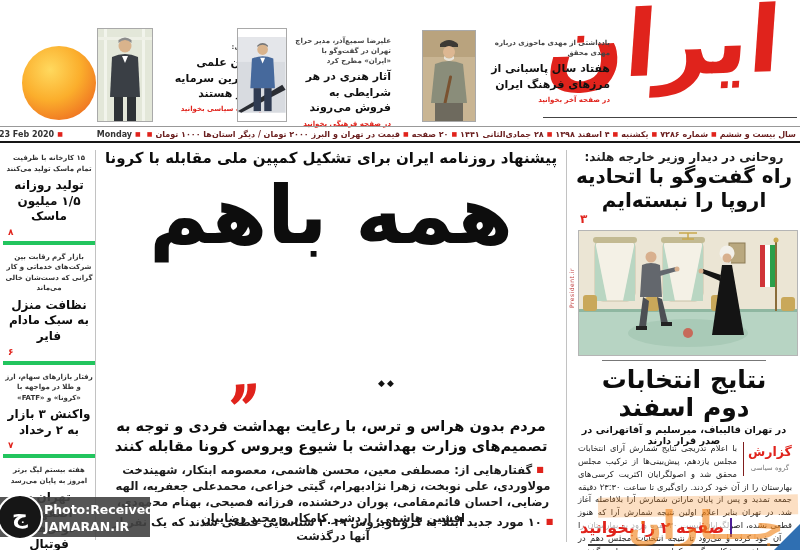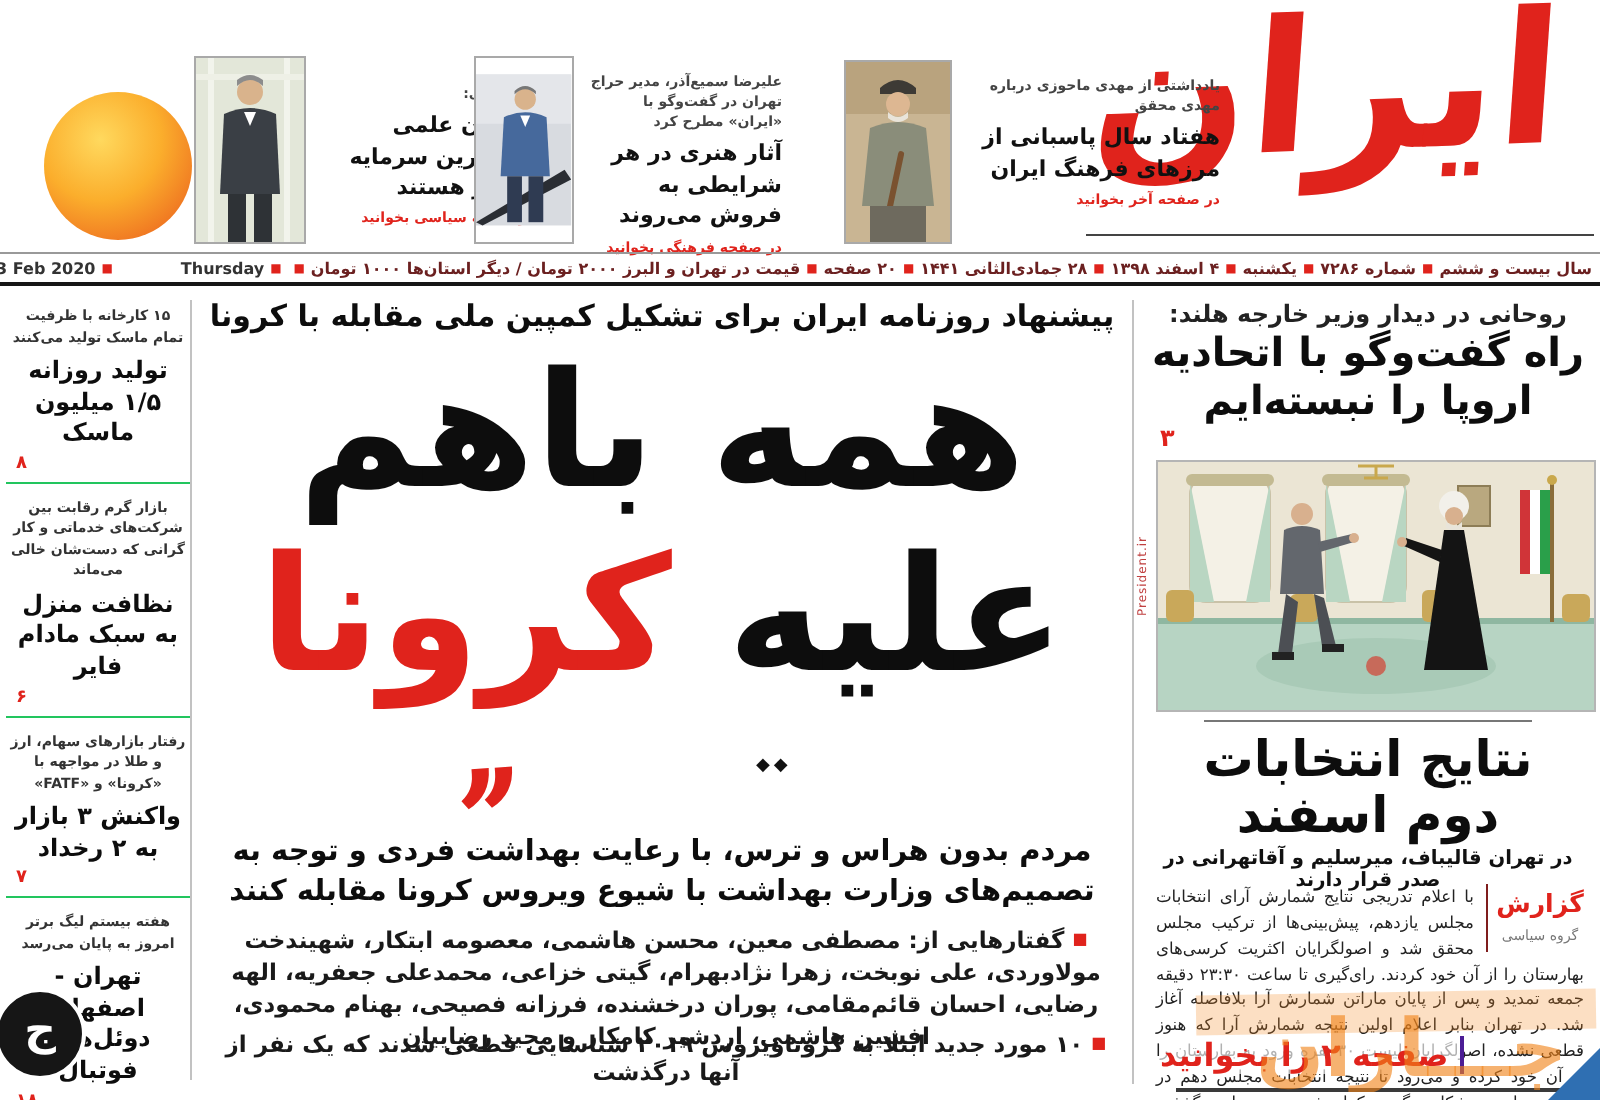--- a/index.html
+++ b/index.html
@@ -23,21 +23,21 @@
 
   .datebar{position:absolute;top:128px;right:4px;left:4px;height:13px;display:flex;
            direction:rtl;align-items:center;font-size:8px;white-space:nowrap;color:#5a1a1a;}
   .dlp{font-weight:bold;color:#6b2020;}
   .dlp::after{content:"■";color:#e0231c;font-size:6px;margin:0 3px;vertical-align:1px;}
   .dlp.en{direction:ltr;unicode-bidi:embed;color:#333;margin-left:31px;}
   .issn{direction:ltr;unicode-bidi:embed;color:#8a8a8a;font-size:6.5px;}
 
   
   #sidebar{position:absolute;left:0;top:146px;width:92px;padding:0 3px;direction:rtl;}
-  .sb-item{padding:7px 2px 4px 2px;border-bottom:1px solid #22c55e;}
+  .sb-item{padding:7px 2px 4px 2px;border-bottom:4px solid #22c55e;}
   .sb-item:last-child{border-bottom:none;}
   .sb-kicker{font-size:7px;color:#333;text-align:center;line-height:1.5;font-weight:bold;}
   .sb-head{font-size:12px;font-weight:bold;color:#0d0d0d;text-align:center;line-height:1.3;margin-top:4px;}
   .sb-page{font-size:9px;color:#e0231c;font-weight:bold;text-align:left;margin-top:2px;padding-left:3px;}
 
   
   .lead-kicker{position:absolute;left:100px;top:149px;width:462px;text-align:center;direction:rtl;
                font-size:15px;font-weight:bold;color:#0d0d0d;}
   .lead-h1{position:absolute;left:100px;top:176px;width:462px;text-align:center;direction:rtl;
            font-size:80px;font-weight:bold;color:#0d0d0d;line-height:1.0;letter-spacing:-2px;}
@@ -163,21 +163,21 @@
   <div class="hline" style="left:0;top:126px;width:800px;"></div>
 
   <div class="datebar">
     <span class="dlp">سال بیست و ششم</span>
     <span class="dlp">شماره ۷۲۸۶</span>
     <span class="dlp">یکشنبه</span>
     <span class="dlp">۴ اسفند ۱۳۹۸</span>
     <span class="dlp">۲۸ جمادی‌الثانی ۱۴۴۱</span>
     <span class="dlp">۲۰ صفحه</span>
     <span class="dlp">قیمت در تهران و البرز ۲۰۰۰ تومان / دیگر استان‌ها ۱۰۰۰ تومان</span>
-    <span class="dlp en">Thursday</span>
+    <span class="dlp en">Monday</span>
     <span class="dlp en">23 Feb 2020</span>
     <span class="issn">ISSN1027-1449 Keytitle: IRAN (Tehran)</span>
   </div>
   <div class="hline" style="left:0;top:141px;width:800px;height:2px;background:#161616;"></div>
 
   <div id="sidebar">
     <div class="sb-item">
       <div class="sb-kicker">۱۵ کارخانه با ظرفیت تمام ماسک تولید می‌کنند</div>
       <div class="sb-head">تولید روزانه ۱/۵ میلیون ماسک</div>
       <div class="sb-page">۸</div>
@@ -198,21 +198,20 @@
       <div class="sb-page">۱۸</div>
     </div>
 
   </div>
 
   <div class="vline" style="left:95px;top:150px;height:390px;"></div>
   <div class="vline" style="left:566px;top:150px;height:392px;"></div>
 
   <div class="lead-kicker">پیشنهاد روزنامه ایران برای تشکیل کمپین ملی مقابله با کرونا</div>
   <div class="lead-h1">همه باهم</div>
-  <div class="lead-h2"><span>علیه</span> <span class="red">کرونا</span></div>
   <div class="quote-decor">,,</div>
   <div class="diamonds">◆◆</div>
   <div class="lead-b1c">مردم بدون هراس و ترس، با رعایت بهداشت فردی و توجه به تصمیم‌های وزارت بهداشت با شیوع ویروس کرونا مقابله کنند</div>
   <div class="lead-b2 rsq">گفتارهایی از: مصطفی معین، محسن هاشمی، معصومه ابتکار، شهیندخت مولاوردی، علی نوبخت، زهرا نژادبهرام، گیتی خزاعی، محمدعلی جعفریه، الهه رضایی، احسان قائم‌مقامی، پوران درخشنده، فرزانه فصیحی، بهنام محمودی، افشین هاشمی، اردشیر کامکار و مجید رضاییان</div>
   <div class="lead-b3 rsq">۱۰ مورد جدید ابتلا به کروناویروس ۲۰۱۹ شناسایی قطعی شدند که یک نفر از آنها درگذشت</div>
 
   <div class="rt-kicker">روحانی در دیدار وزیر خارجه هلند:</div>
   <div class="rt-head">راه گفت‌وگو با اتحادیه اروپا را نبسته‌ایم</div>
   <div class="rt-page">۳</div>
 
@@ -274,15 +273,19 @@
     </span>
     <span>با اعلام تدریجی نتایج شمارش آرای انتخابات مجلس یازدهم، پیش‌بینی‌ها از ترکیب مجلس محقق شد و اصولگرایان اکثریت کرسی‌های بهارستان را از آن خود کردند. رای‌گیری تا ساعت ۲۳:۳۰ دقیقه جمعه تمدید و پس از پایان ماراتن شمارش آرا بلافاصله آغاز شد. در تهران بنابر اعلام اولین نتیجه شمارش آرا که هنوز قطعی نشده، اصولگرایان لیست ۳۰ نفره ورود به بهارستان را از آن خود کرده و می‌رود تا نتیجه انتخابات مجلس دهم در حوزه تهران به شکل دیگری تکرار شود. در مجلس گذشته لیست ۳۰ نفر، اصلاح‌طلبان از حوزه پایتخت راهی مجلس شده بودند.</span>
   </div>
   <div class="report-foot">صفحه ۲ را بخوانید</div>
   <div class="rb-rule"></div>
 
   <div class="wm-orange1"></div>
   <div class="wm-orange2">جـــاران</div>
   <div class="corner-tri"></div>
 
+  <div class="wm-box">
+    <div>Photo:Received</div>
+    <div>JAMARAN.IR</div>
+  </div>
   <div class="wm-circle">ج</div>
 
 </div>
 
 </body></html>

